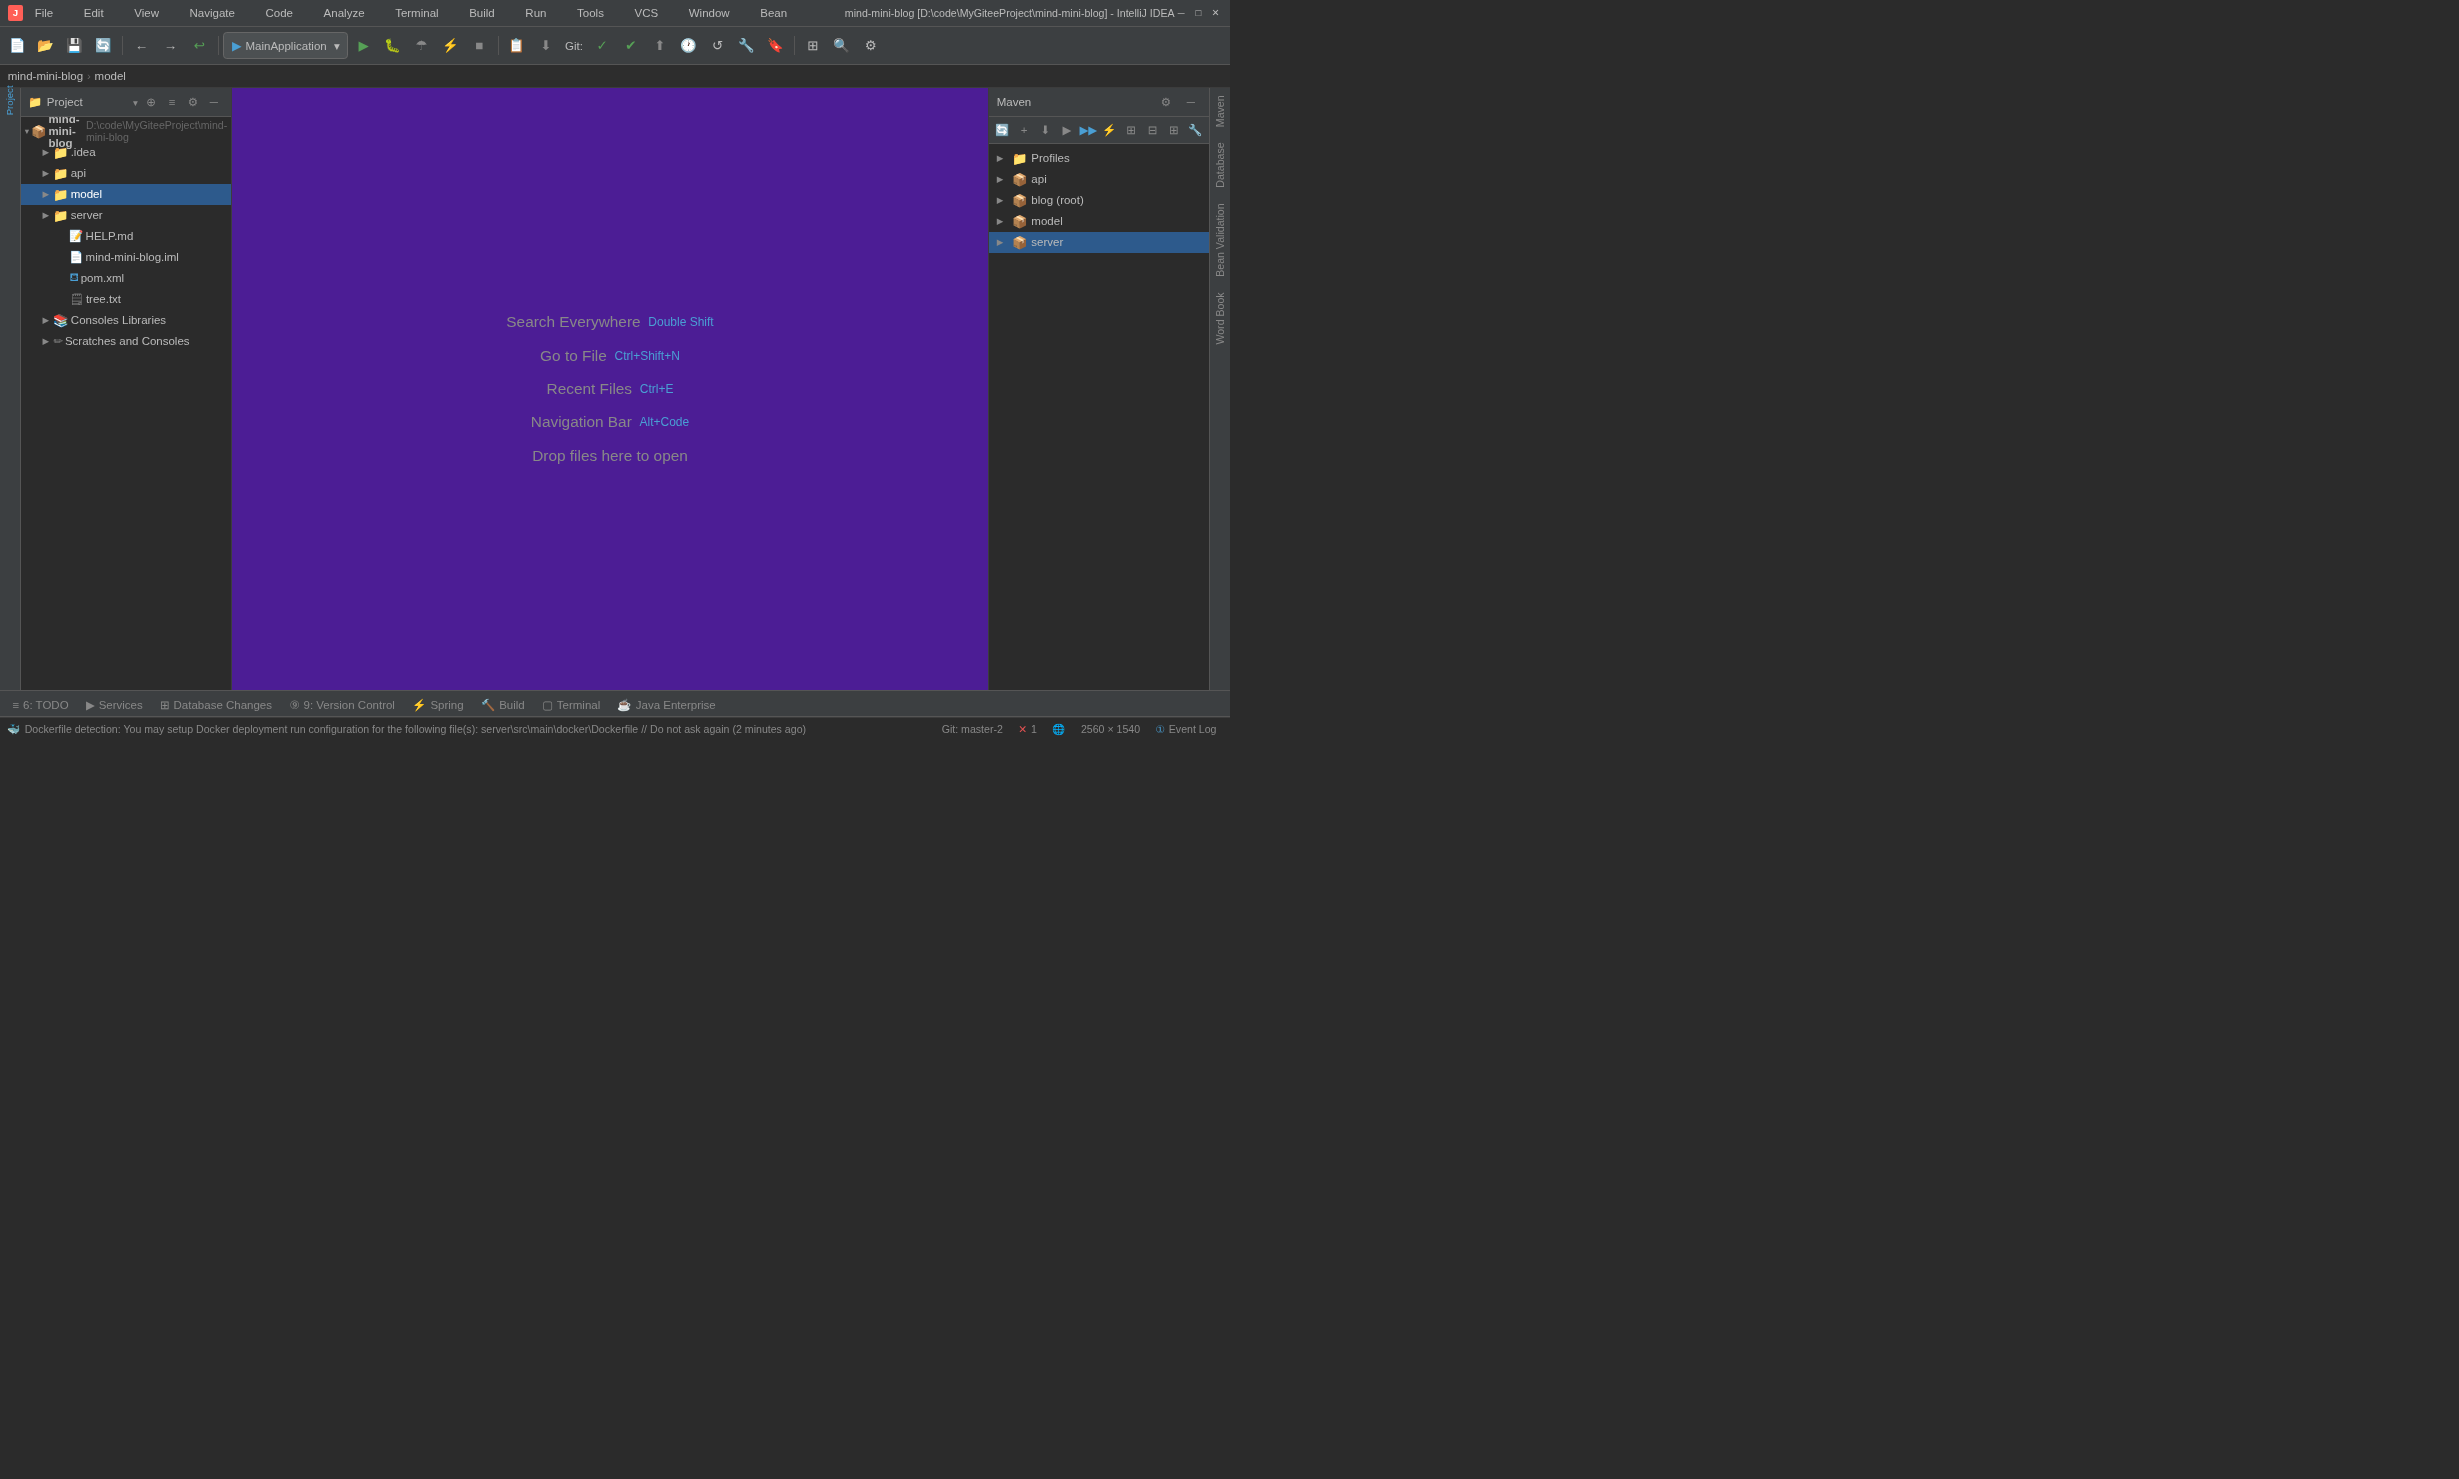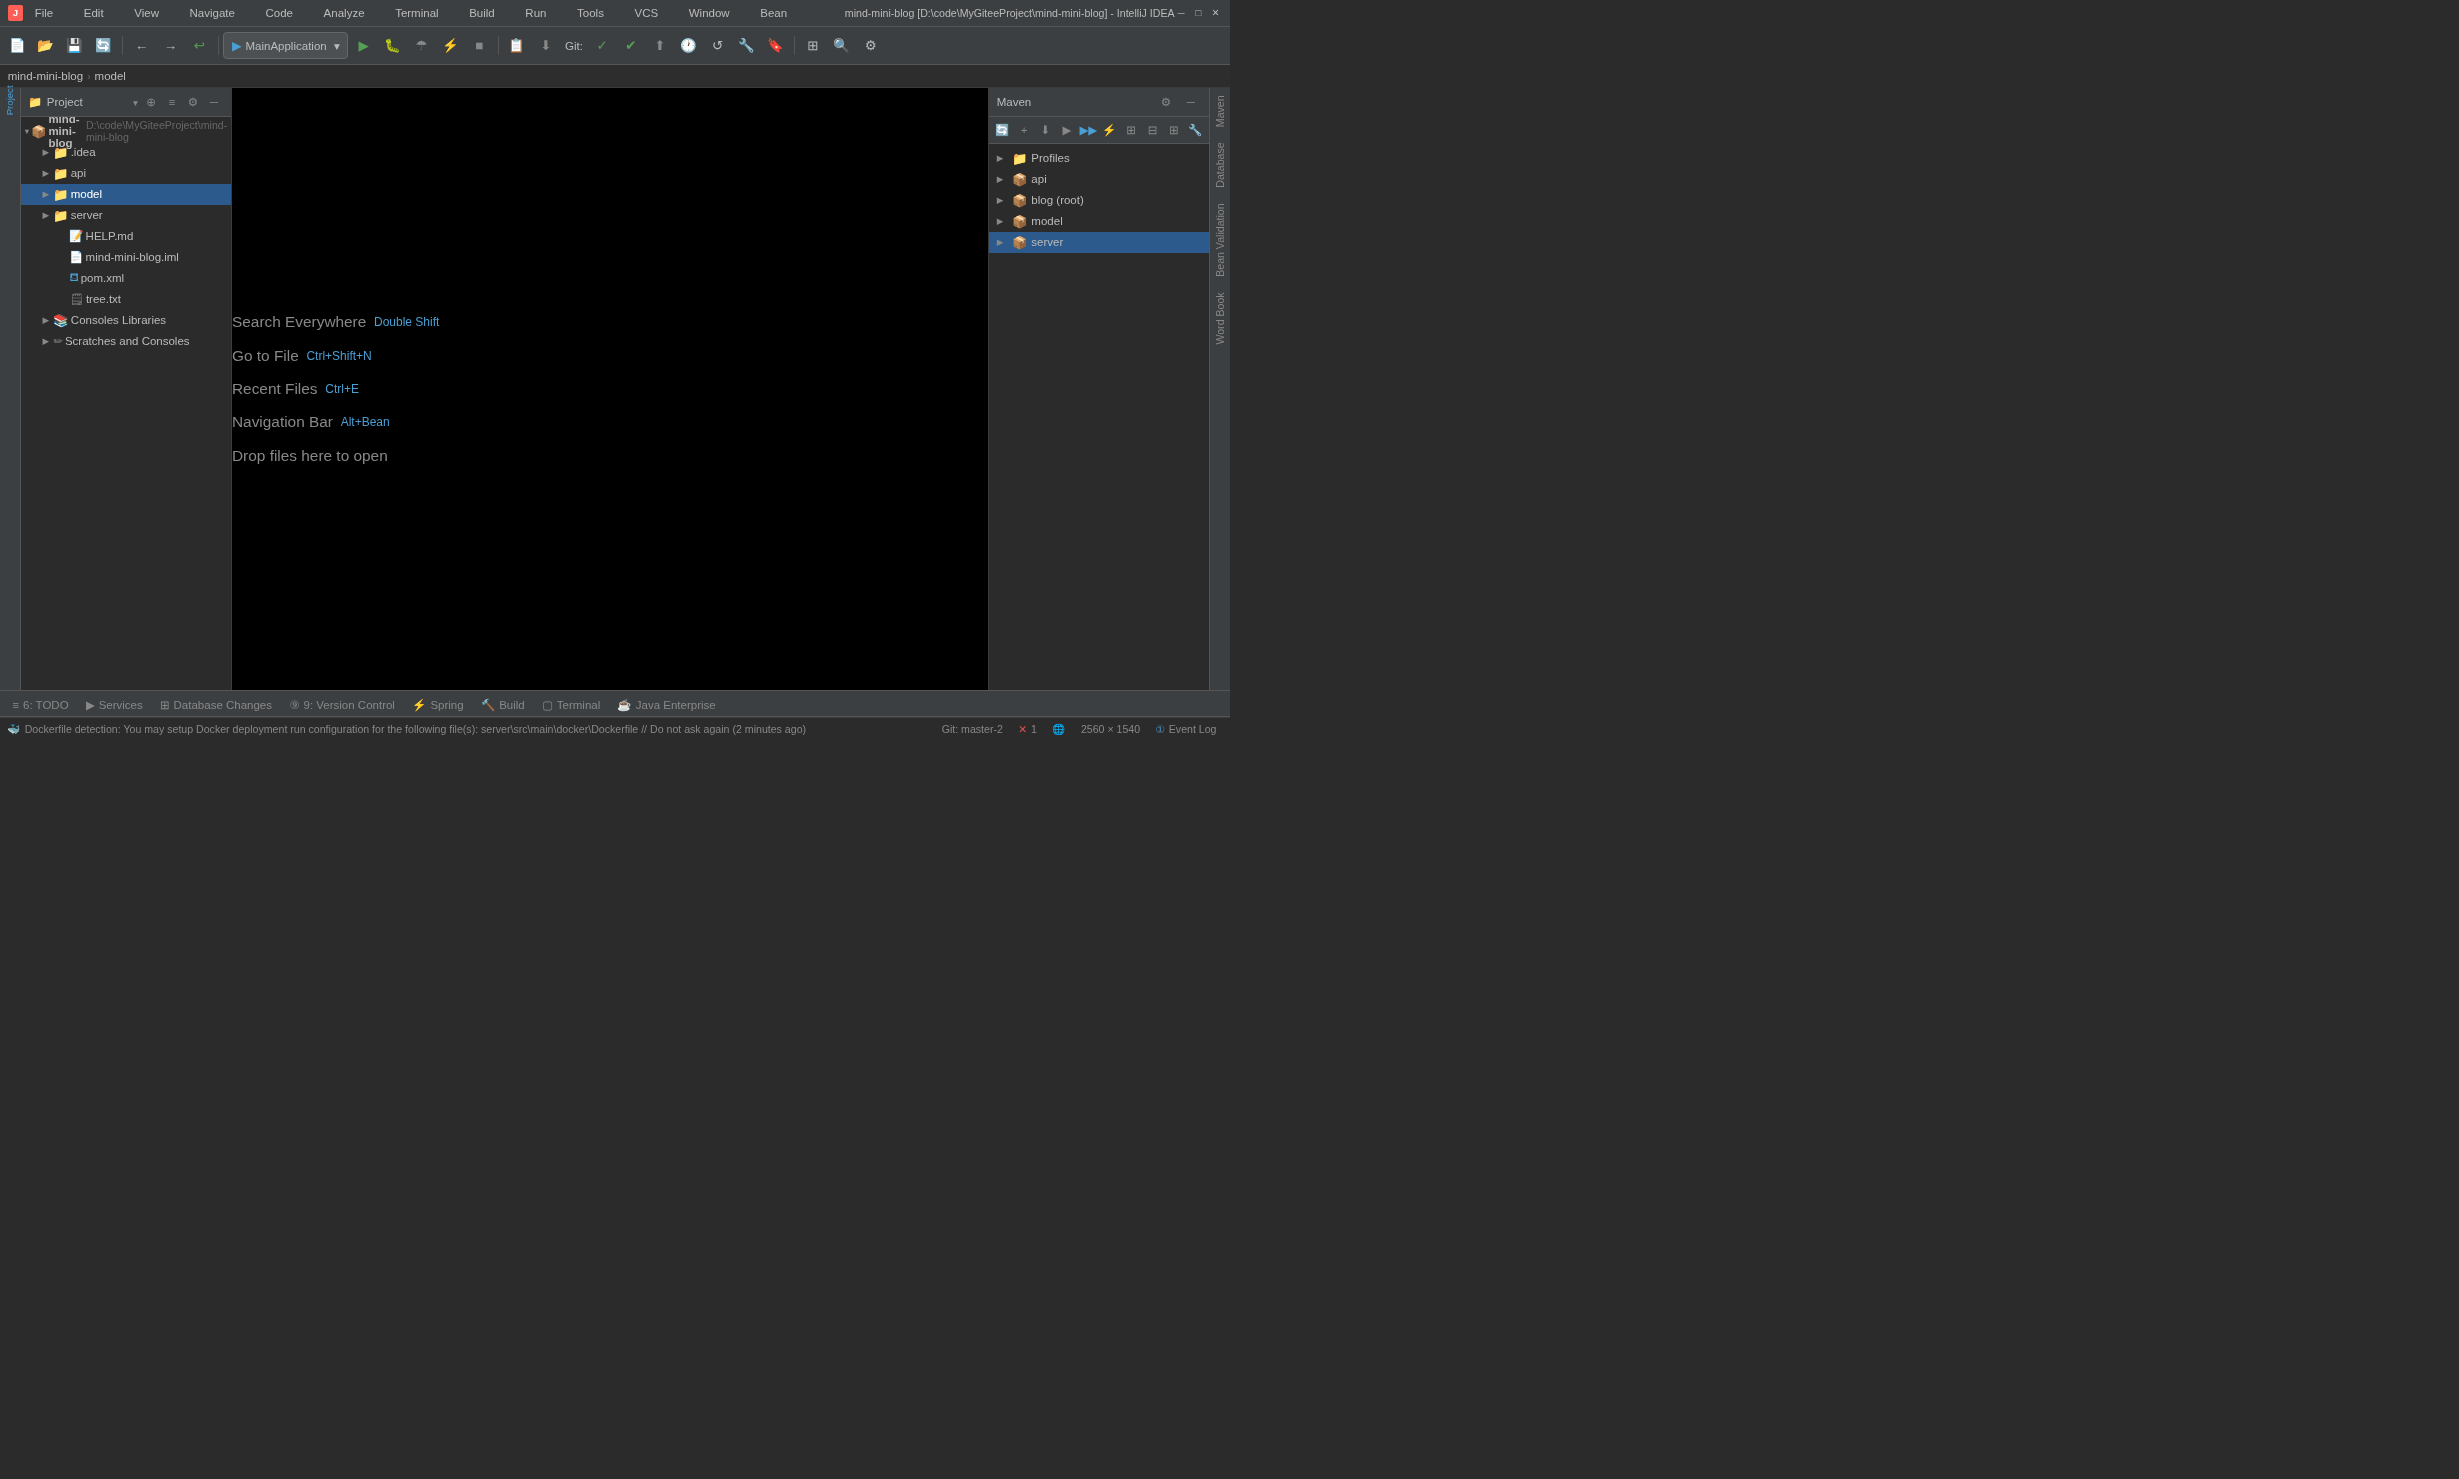--- a/index.html
+++ b/index.html
@@ -202,23 +202,23 @@
     }
     .folder-yellow { color: #c8a848; }
     .folder-blue { color: #4a9fd4; }
     .file-icon { font-size: 11.5px; color: #888; }
     .file-md { color: #888; }
     .dim-text { color: #666; font-size: 10.6px; margin-left: 3.8px; }
 
     
     #editor-area {
       flex: 1;
-      background: #000000;
-      display: flex;
-      align-items: flex-start;
+      background: #4c1d95;
+      display: flex;
+      align-items: center;
       justify-content: center;
       flex-direction: column;
       gap: 15.4px;
     }
     .hint-line {
       display: flex;
       align-items: center;
       gap: 7.7px;
       font-size: 15.4px;
       color: #888;
@@ -520,21 +520,21 @@
     <div class="hint-line">
       <span style="color:#888">Go to File</span>
       <span class="hint-key">Ctrl+Shift+N</span>
     </div>
     <div class="hint-line">
       <span style="color:#888">Recent Files</span>
       <span class="hint-key">Ctrl+E</span>
     </div>
     <div class="hint-line">
       <span style="color:#888">Navigation Bar</span>
-      <span class="hint-key">Alt+Bean</span>
+      <span class="hint-key">Alt+Code</span>
     </div>
     <div class="hint-line">
       <span style="color:#888">Drop files here to open</span>
     </div>
   </div>
 
   <div id="maven-panel">
     <div id="maven-header">
       <span class="maven-header-title">Maven</span>
       <div class="maven-tb-btn">⚙</div>

